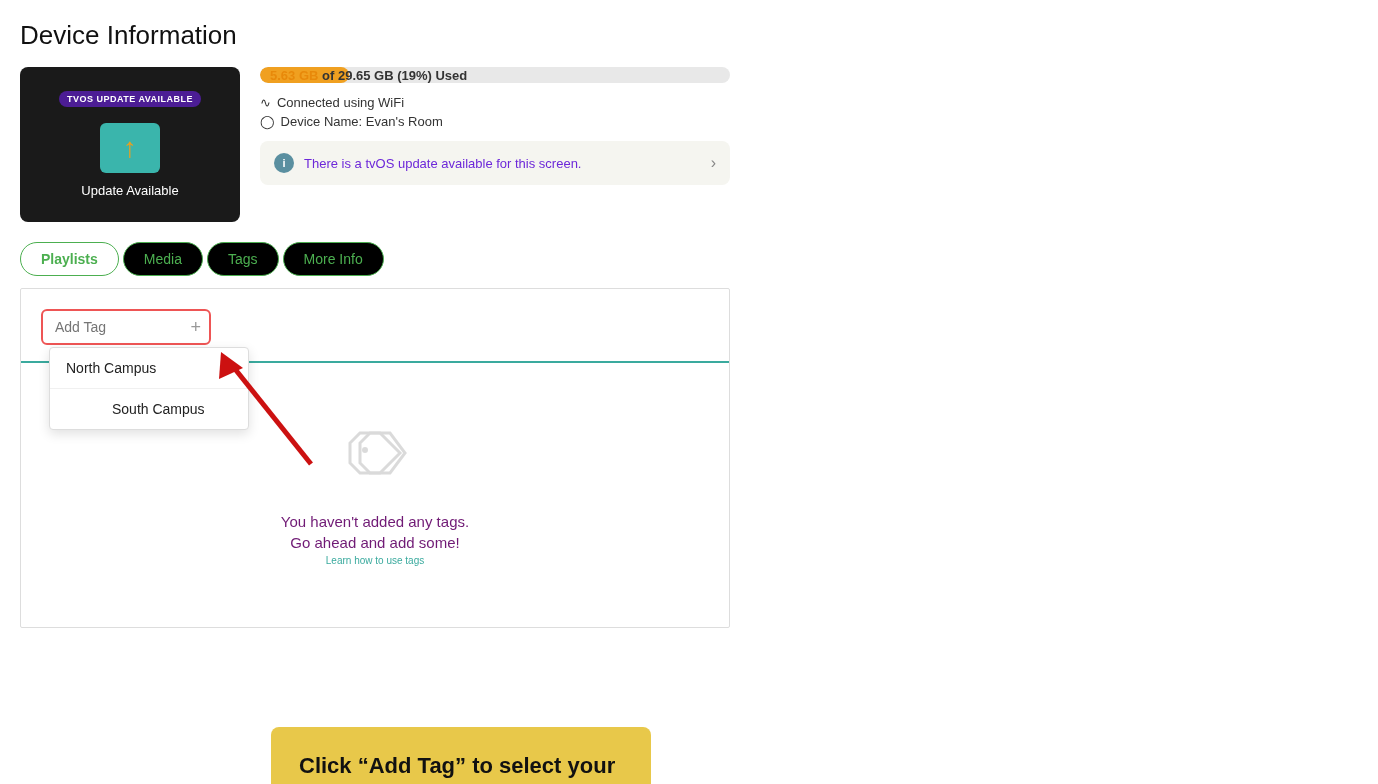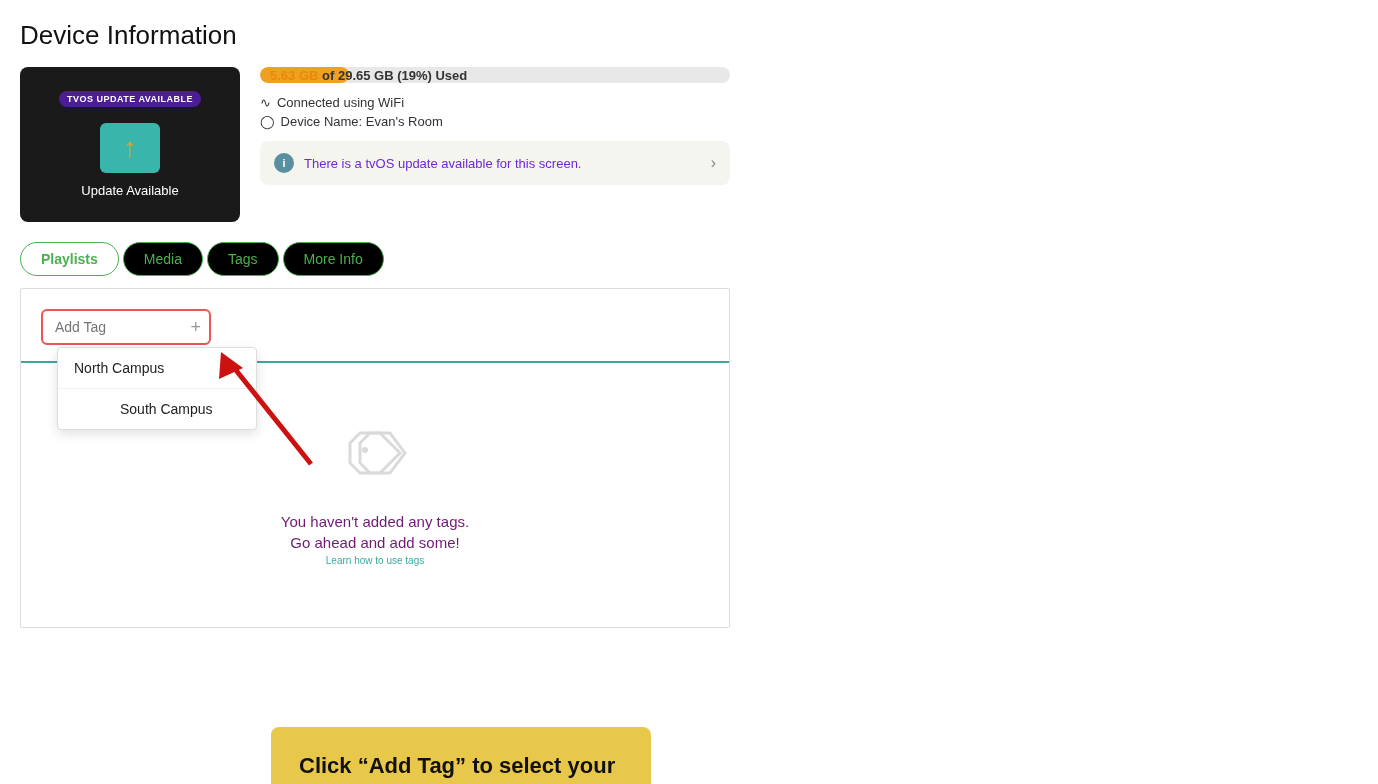--- a/index.html
+++ b/index.html
@@ -233,21 +233,21 @@
       color: #999;
       font-size: 18px;
       font-weight: 300;
       pointer-events: none;
     }
 
     
     .tag-dropdown {
       position: absolute;
       top: 100%;
-      left: 16px;
+      left: 8px;
       background: #fff;
       border: 1px solid #ddd;
       border-radius: 4px;
       box-shadow: 0 4px 12px rgba(0,0,0,0.12);
       z-index: 100;
       min-width: 200px;
       margin-top: 2px;
     }
 
     .tag-dropdown-item {

